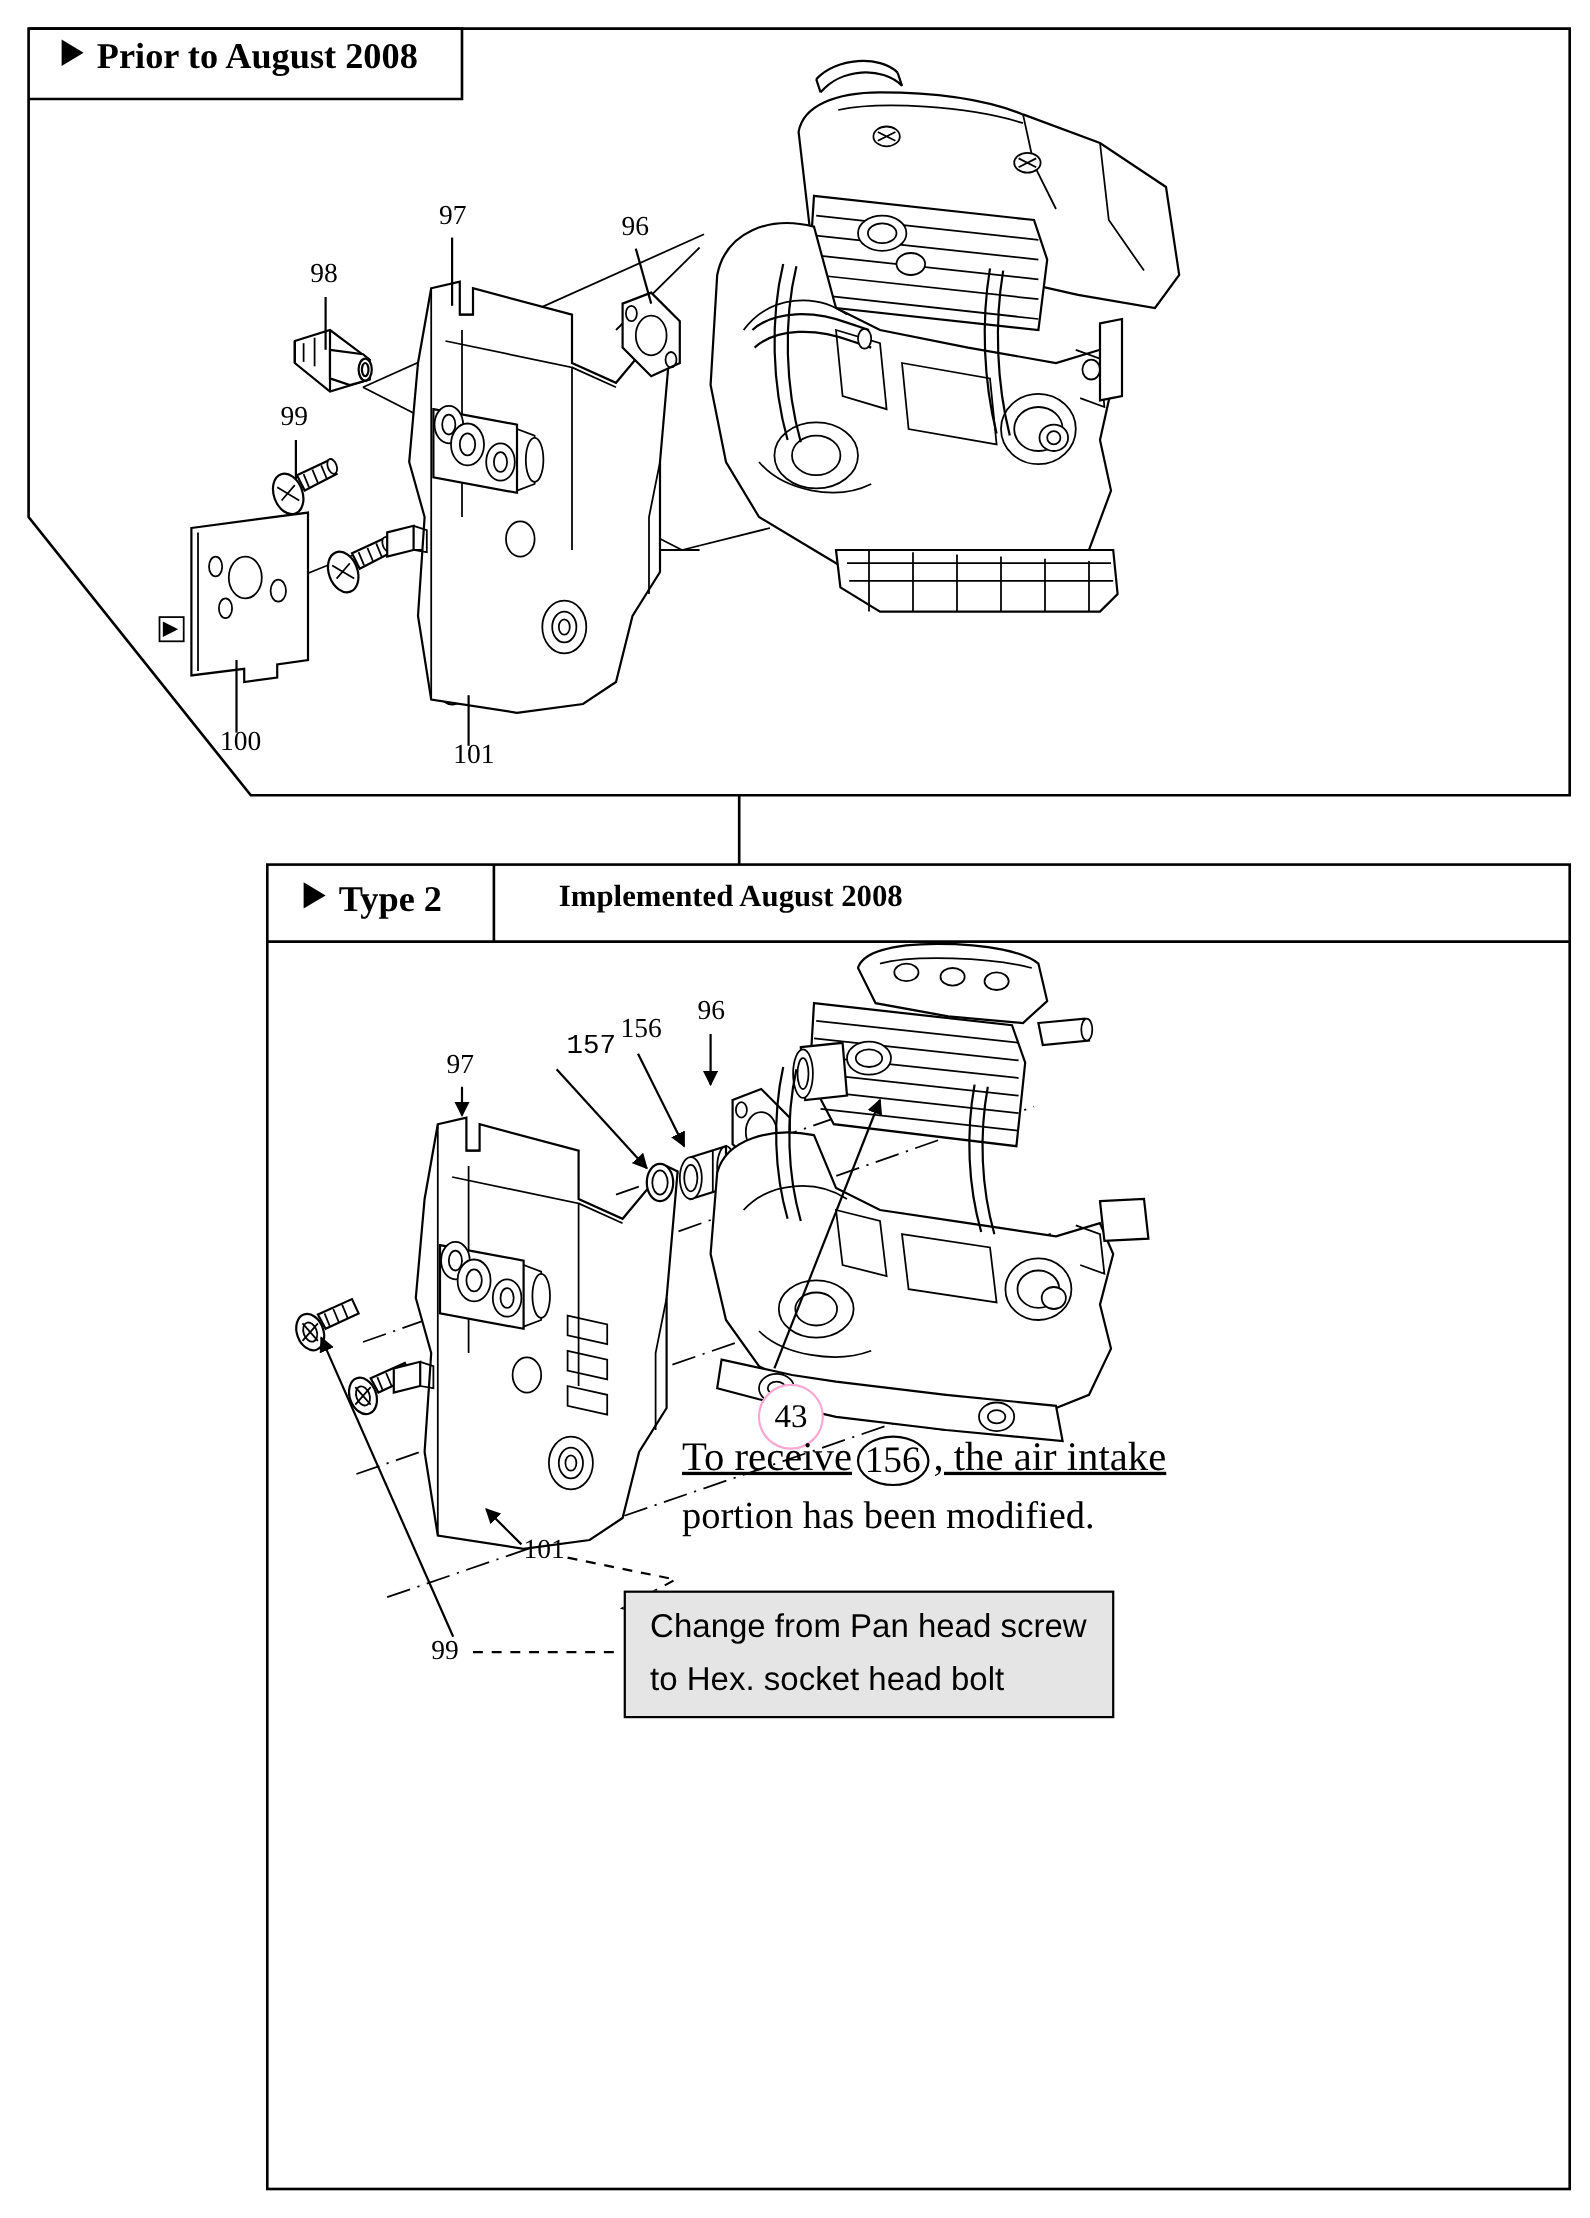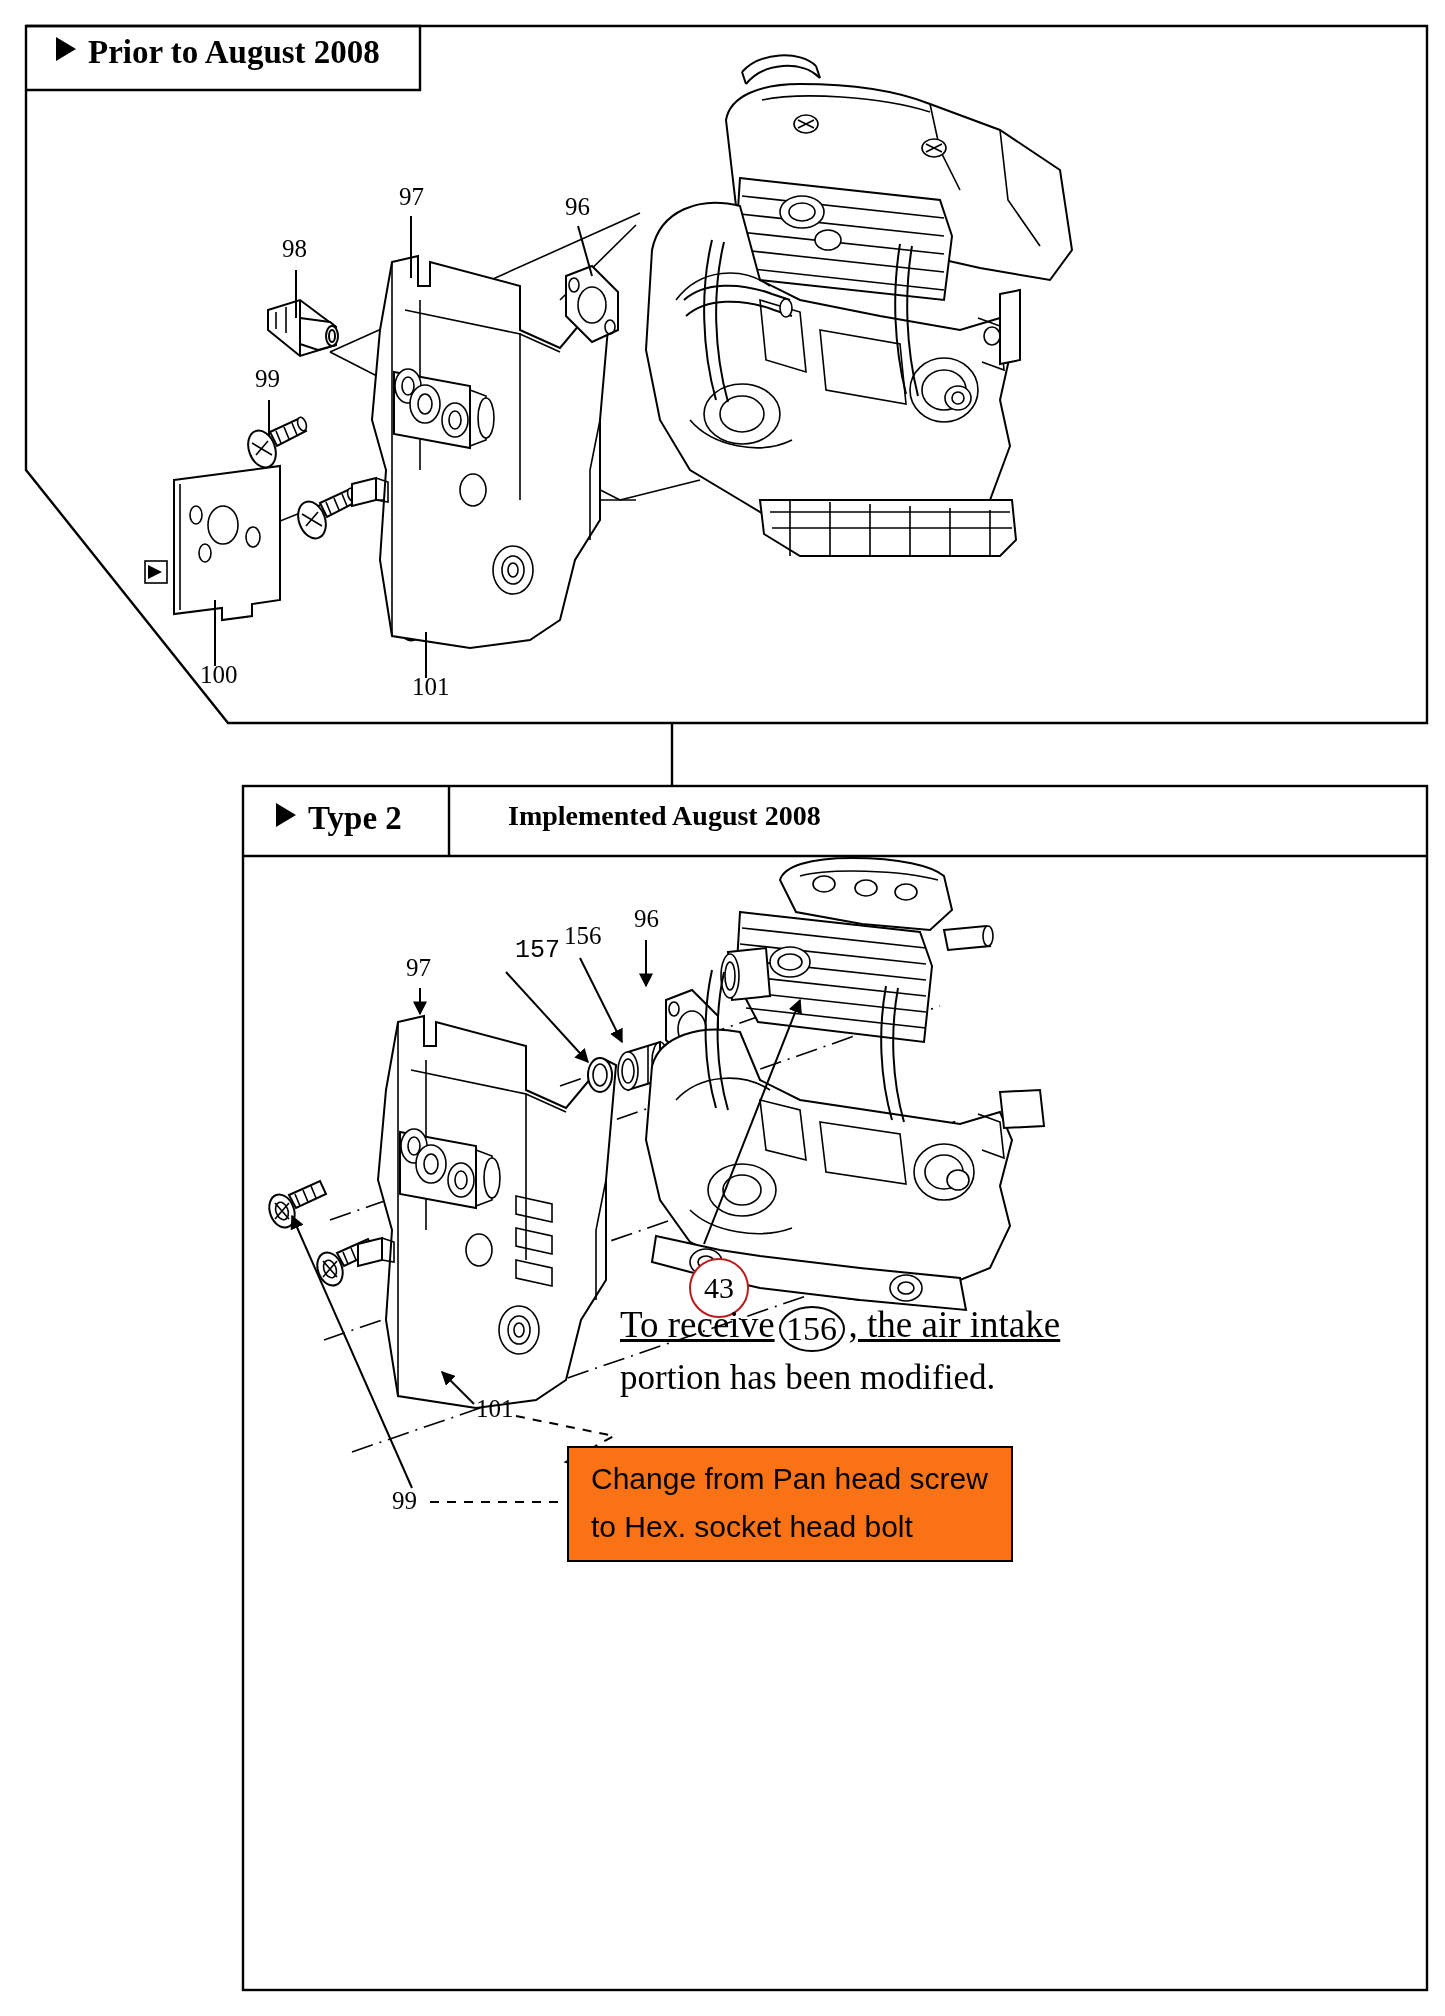--- a/index.html
+++ b/index.html
@@ -32,28 +32,28 @@
   }
   .note-sans{
     position:absolute;font-family:Liberation Serif, serif;
     font-size:35px;white-space:nowrap;color:#000;
   }
   .box-note-line{
     font-family:"Liberation Sans", sans-serif;font-size:30px;
     color:#000;white-space:nowrap;display:block;
   }
   .change-box{
-    position:absolute;border:2px solid #000;background:#f97316;
+    position:absolute;border:2px solid #000;background:#e5e5e5;
     padding:14px 18px 16px 22px;box-sizing:border-box;
   }
   .change-box .box-note-line + .box-note-line{margin-top:14px;}
 
   
   .circ{
-    position:absolute;border:2px solid #b91c1c;border-radius:50%;
+    position:absolute;border:2px solid #f9a8d4;border-radius:50%;
     display:flex;align-items:center;justify-content:center;
     font-family:"Liberation Serif", serif;color:#000;background:#fff;
   }
   .circ.c43{width:56px;height:56px;font-size:30px;}
 
   
   .inline-circ{
     display:inline-flex;align-items:center;justify-content:center;
     width:66px;height:46px;border:2px solid #000;border-radius:50%;
     font-size:34px;margin:0 4px;vertical-align:middle;box-sizing:border-box;

